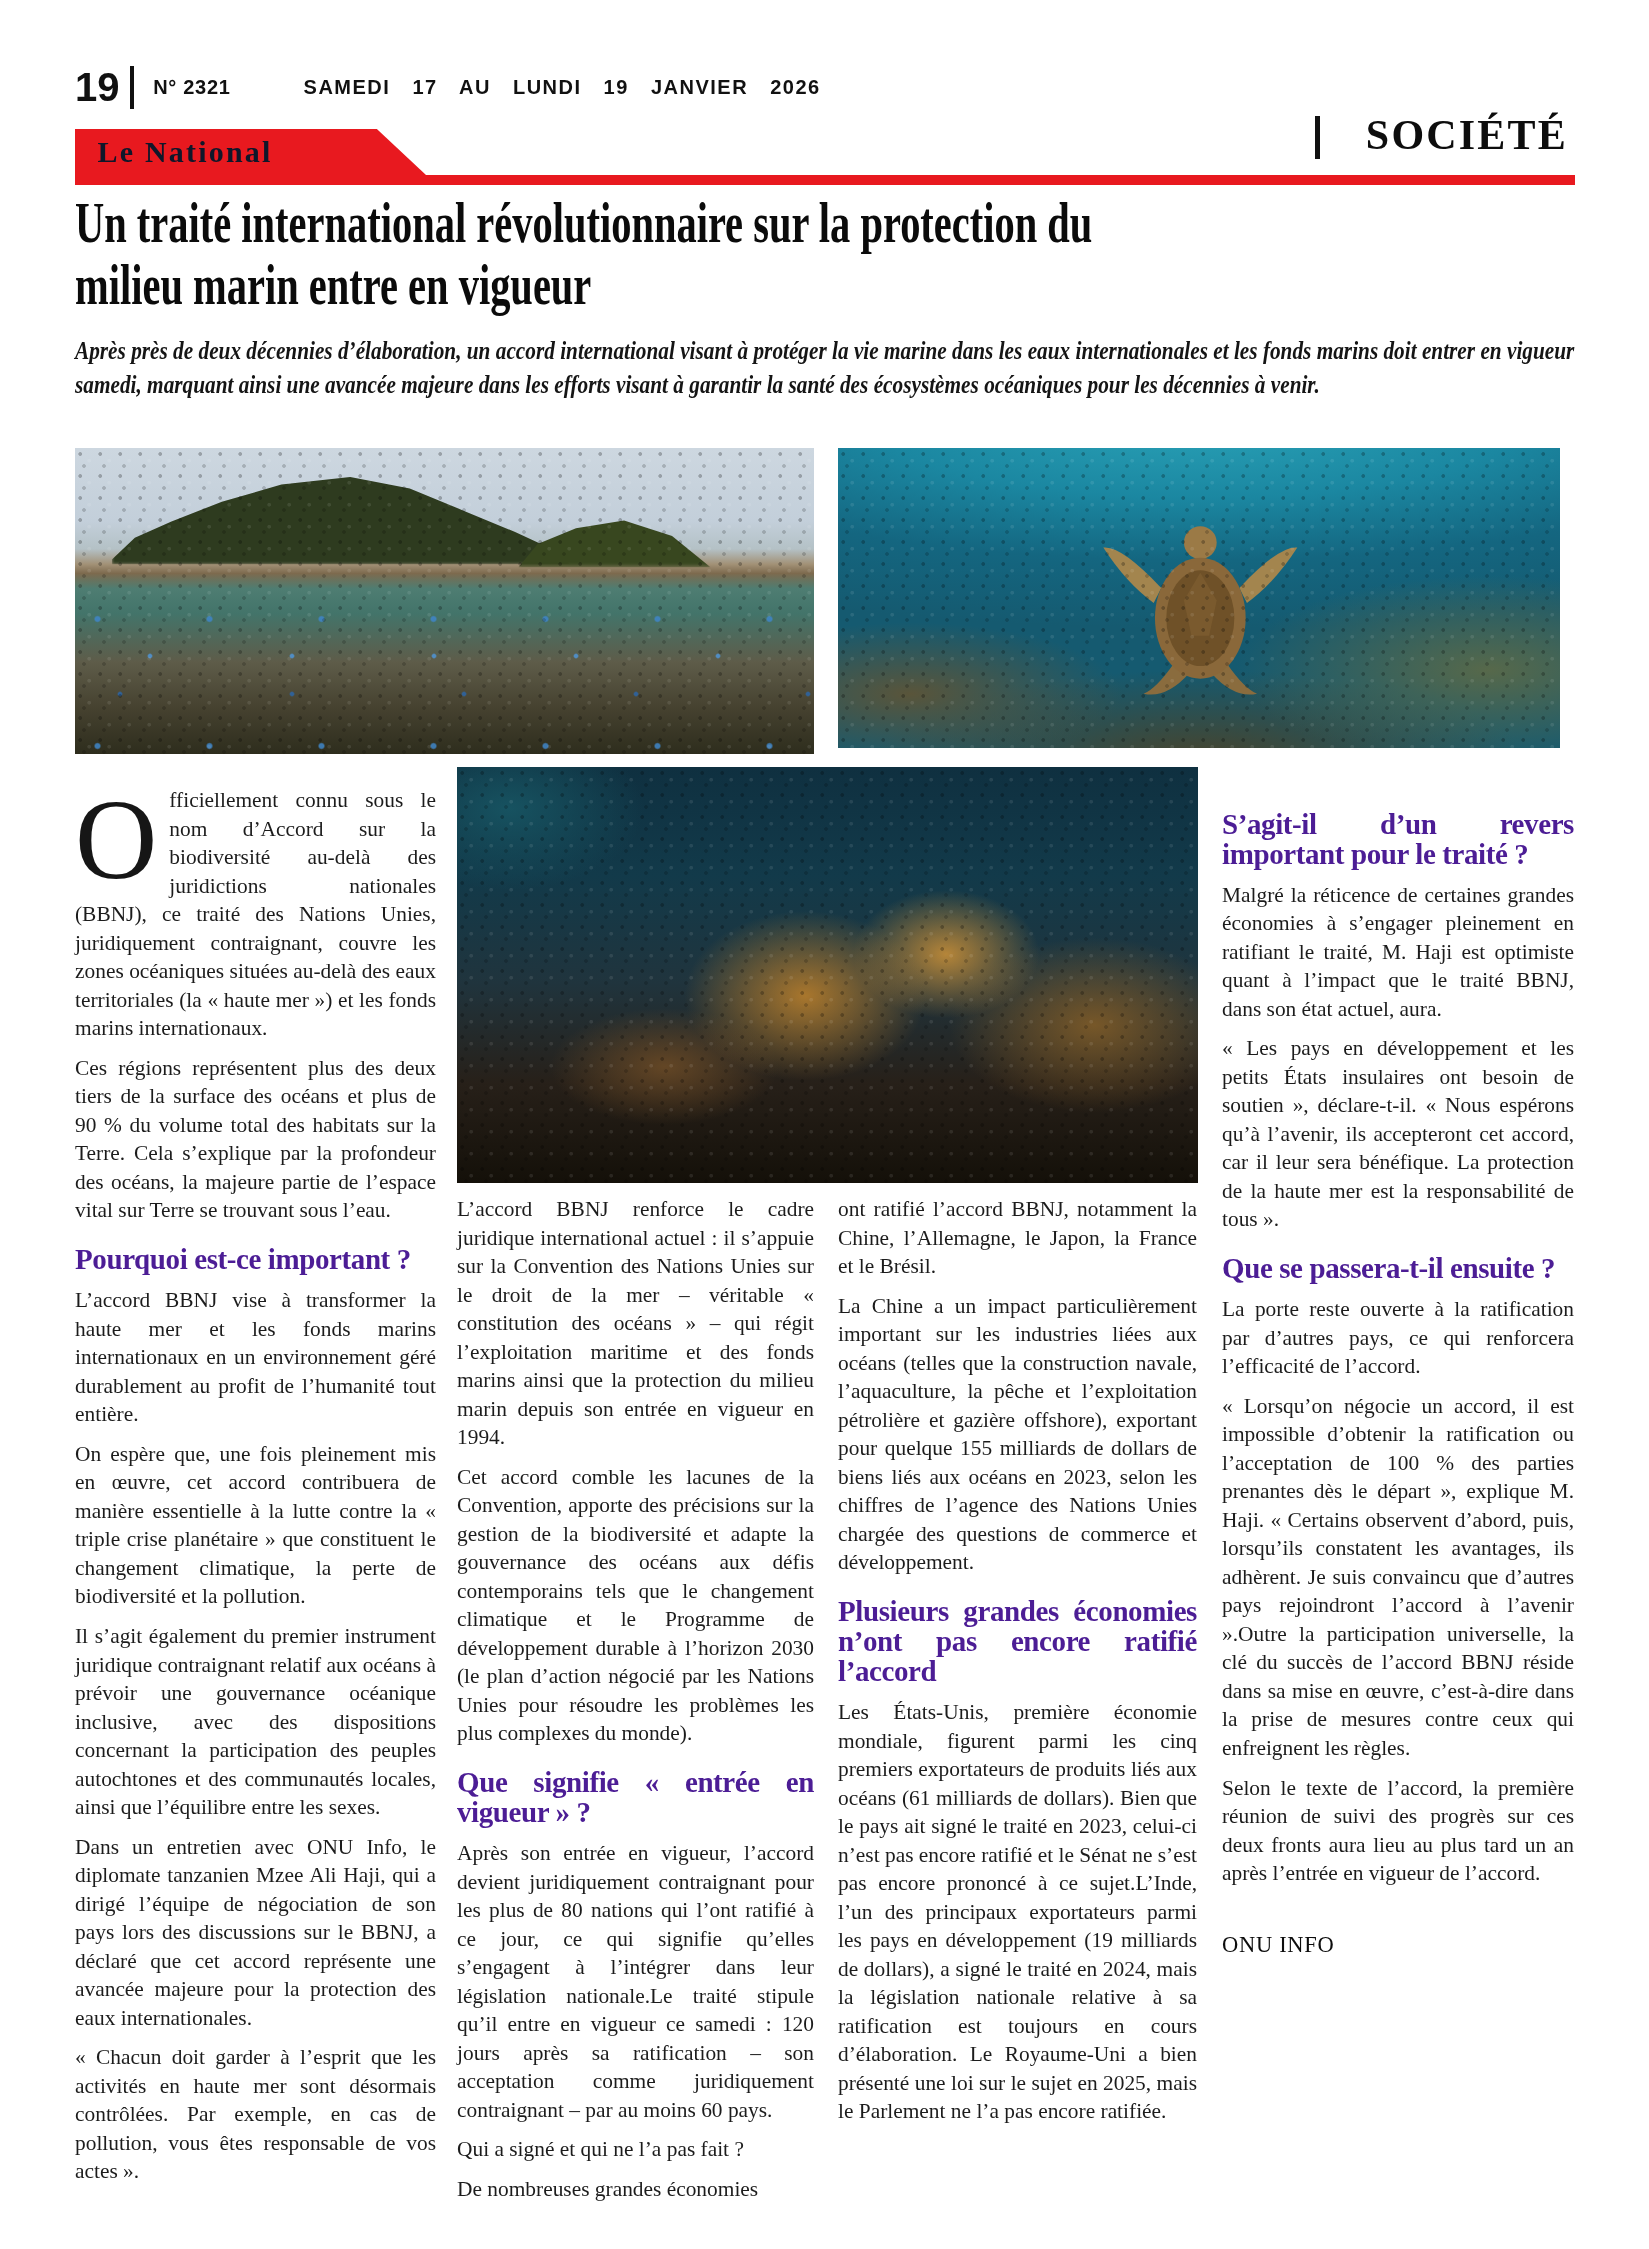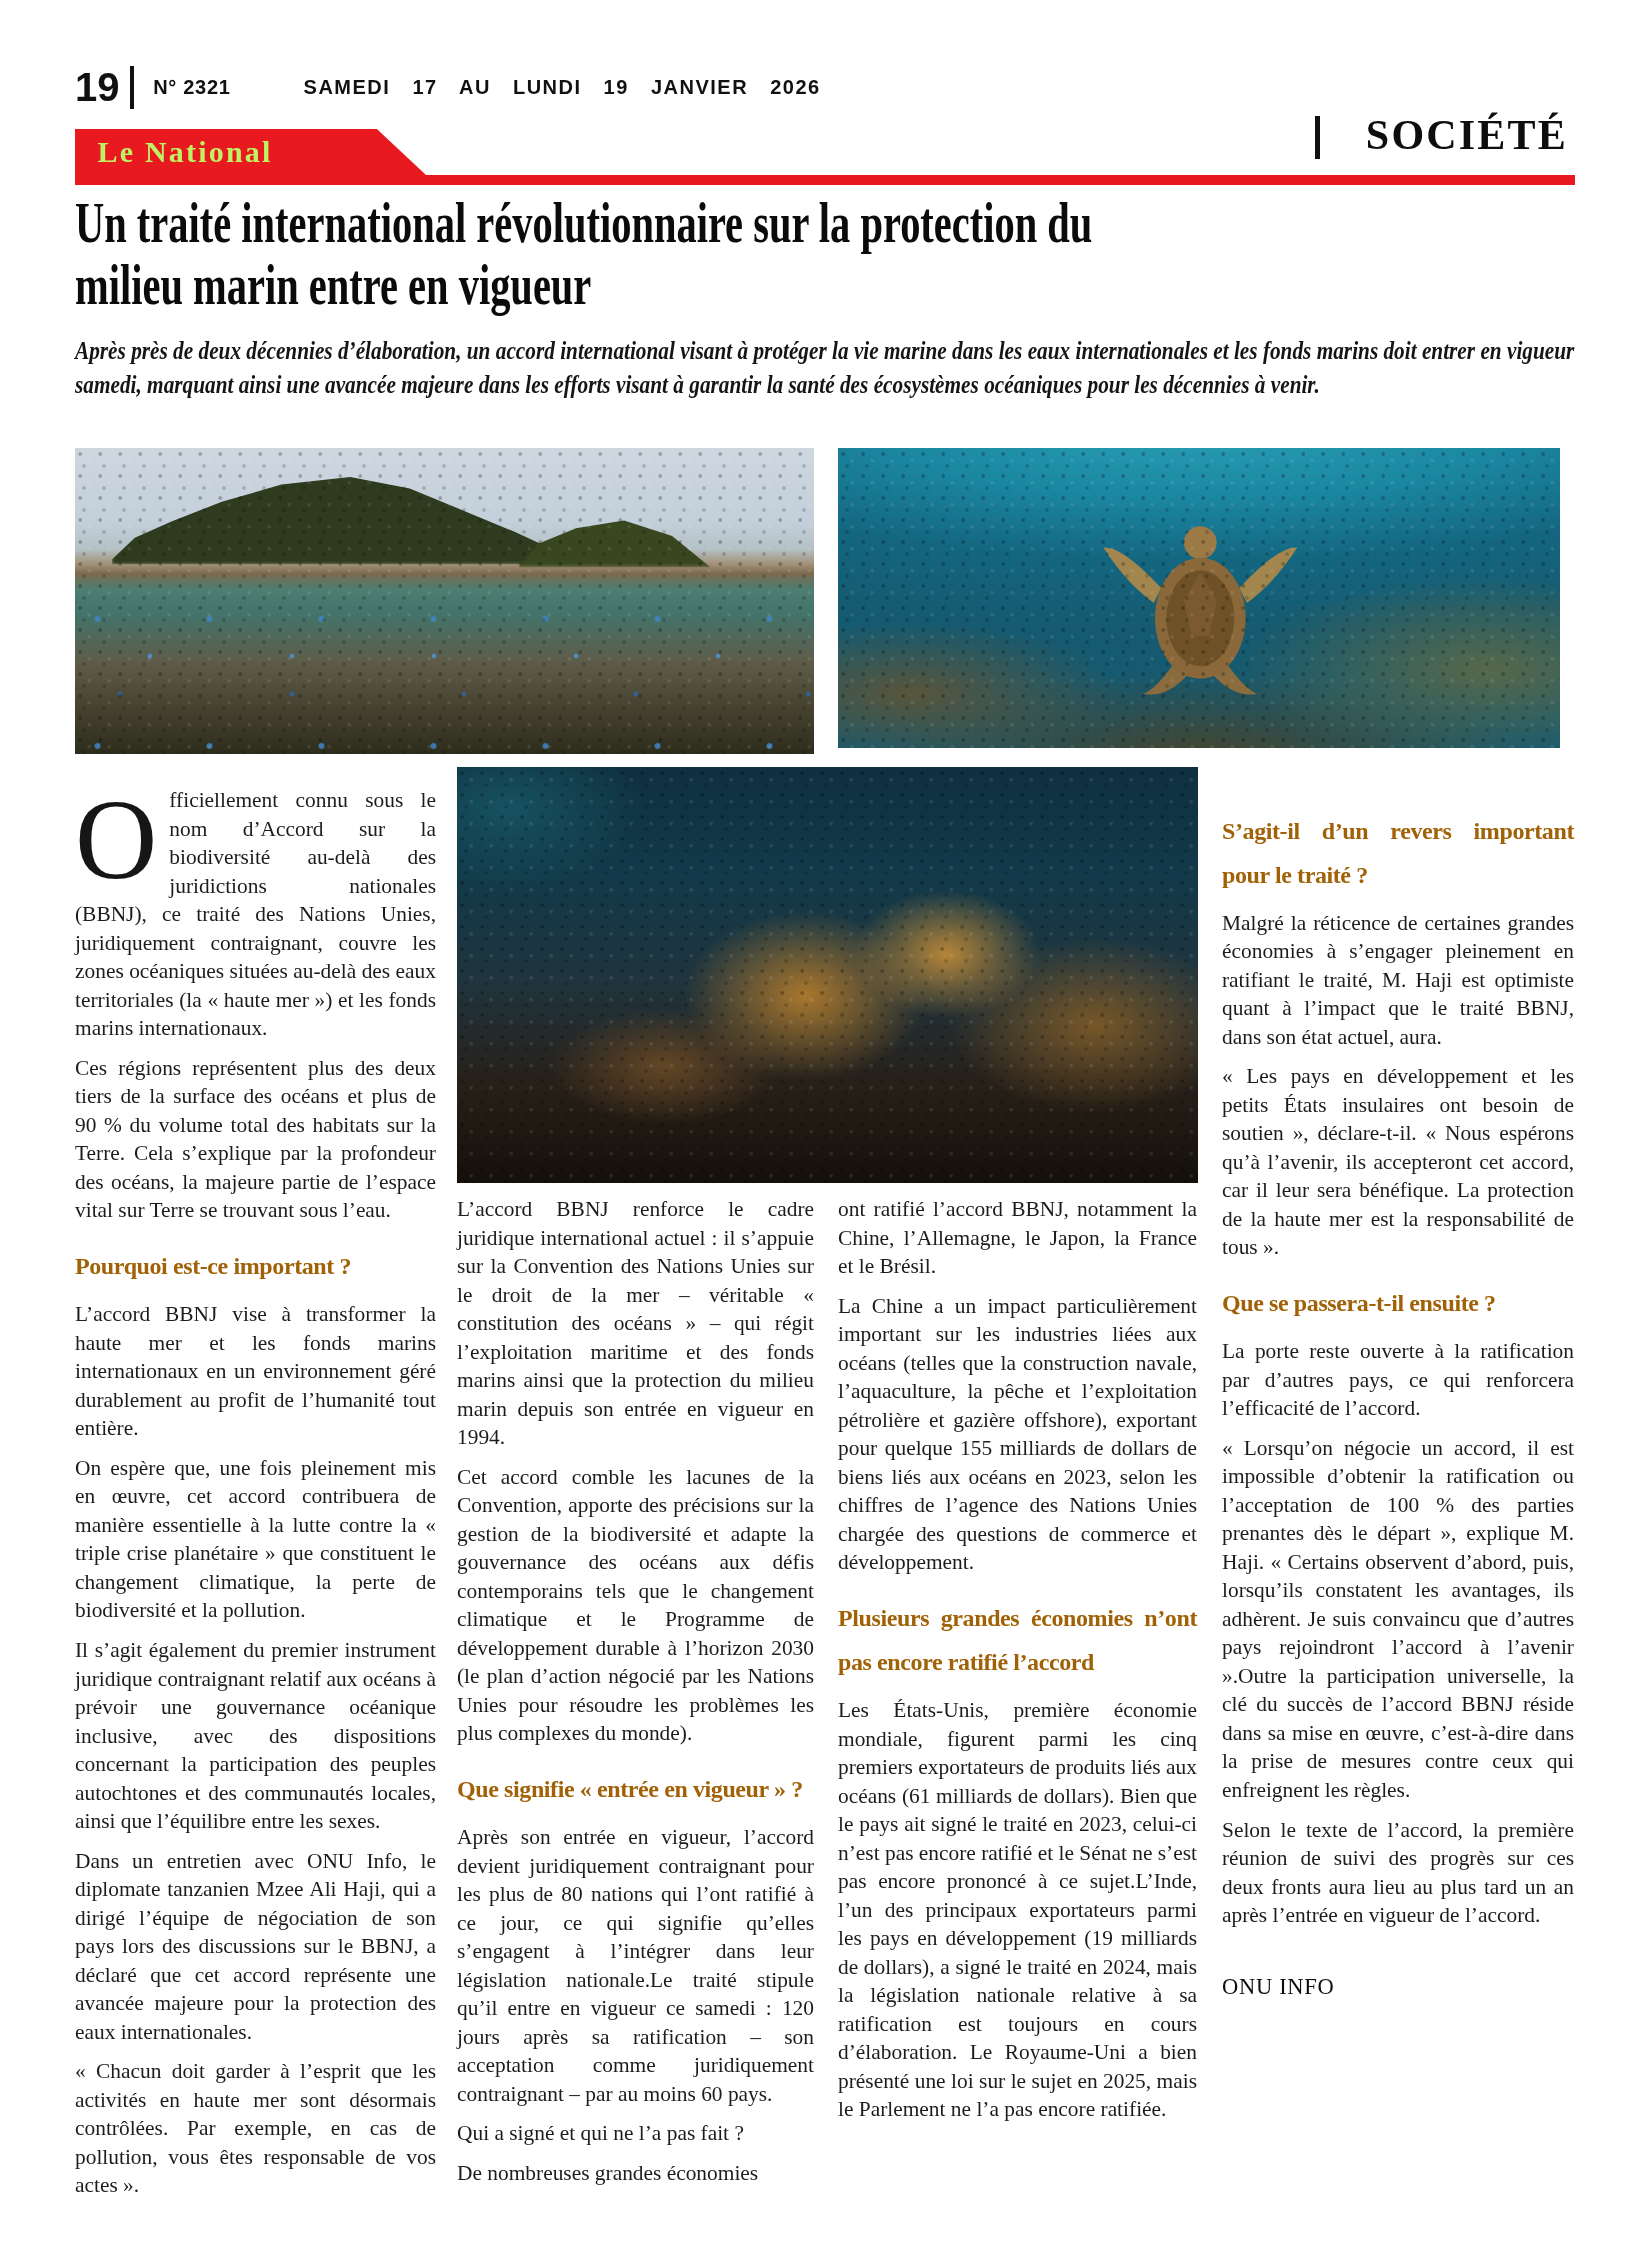--- a/index.html
+++ b/index.html
@@ -12,21 +12,21 @@
   .pagenum{font:700 40px "Liberation Sans",sans-serif;color:#111;}
   .folio-bar{display:inline-block;width:3.7px;height:43px;background:#111;margin:0 19.5px 0 10.5px;}
   .issue{font:700 20px "Liberation Sans",sans-serif;letter-spacing:0.7px;color:#111;}
   .dateline{font:700 20px "Liberation Sans",sans-serif;letter-spacing:1.5px;word-spacing:15px;margin-left:73px;color:#111;}
   .section-area{position:absolute;right:82px;top:111px;display:flex;align-items:center;}
   .section-bar{width:4.5px;height:43px;background:#111;margin-top:4.5px;margin-right:46px;}
   .section{font:700 42px "Liberation Serif",serif;letter-spacing:2.2px;color:#0d0d0d;}
   .masthead{position:absolute;left:75px;top:129px;width:351px;height:46px;background:var(--red);
             clip-path:polygon(0 0,86% 0,100% 100%,0 100%);display:flex;align-items:center;
             padding-left:22.5px;box-sizing:border-box;}
-  .masthead span{font:700 30px "Liberation Serif",serif;color:#bef264;letter-spacing:2.2px;}
+  .masthead span{font:700 30px "Liberation Serif",serif;color:#0f172a;letter-spacing:2.2px;}
   .red-rule{position:absolute;left:75px;top:175px;width:1500px;height:9.7px;background:var(--red);}
 
   
   .headline{position:absolute;left:75px;top:192px;width:1582px;transform:scaleX(0.71);
             transform-origin:left top;font:700 57px/1.08 "Liberation Serif",serif;
             letter-spacing:0;color:#0b0b0b;margin:0;}
   .lede{position:absolute;left:75px;top:334px;width:1762px;transform:scaleX(0.851);
         transform-origin:left top;font:italic 700 25px/1.35 "Liberation Serif",serif;color:#151515;margin:0;}
 
   
@@ -64,21 +64,21 @@
         radial-gradient(26% 28% at 7% 10%,rgba(23,84,98,.95) 0%,rgba(23,84,98,0) 70%),
         radial-gradient(24% 30% at 47% 55%,rgba(176,122,44,.95) 0%,rgba(176,122,44,0) 68%),
         radial-gradient(18% 22% at 66% 45%,rgba(198,142,56,.9) 0%,rgba(198,142,56,0) 70%),
         radial-gradient(28% 30% at 86% 62%,rgba(128,92,40,.9) 0%,rgba(128,92,40,0) 70%),
         radial-gradient(22% 20% at 28% 72%,rgba(106,74,38,.9) 0%,rgba(106,74,38,0) 70%),
         linear-gradient(180deg,#0f3040 0%,#123a4a 26%,#20343d 52%,#272019 76%,#141009 100%);}
 
   
   .col{position:absolute;font-size:21.4px;line-height:28.5px;text-align:justify;text-align-last:left;color:var(--ink);}
   .col p{margin:0 0 11.2px 0;}
-  .col h2{font-size:24px;line-height:44px;margin:19.5px 0 12px 0;color:#a16207;letter-spacing:-0.4px;}
+  .col h2{font-size:29px;line-height:30px;margin:19.5px 0 12px 0;color:#4c1d95;letter-spacing:-0.4px;}
   .col1{left:75px;top:786px;width:361px;}
   .col2{left:457px;top:1195px;width:357px;}
   .col3{left:838px;top:1195px;width:359px;}
   .col4{left:1222px;top:789px;width:352px;}
   .dropcap{float:left;font-size:114px;line-height:91px;padding:7.5px 12px 1.5px 0;font-weight:400;color:#161616;}
   .sig{font-weight:400;font-size:22.5px;margin-top:43px !important;letter-spacing:0.7px;color:#0d0d0d;}
 </style>
 </head>
 <body>
 

